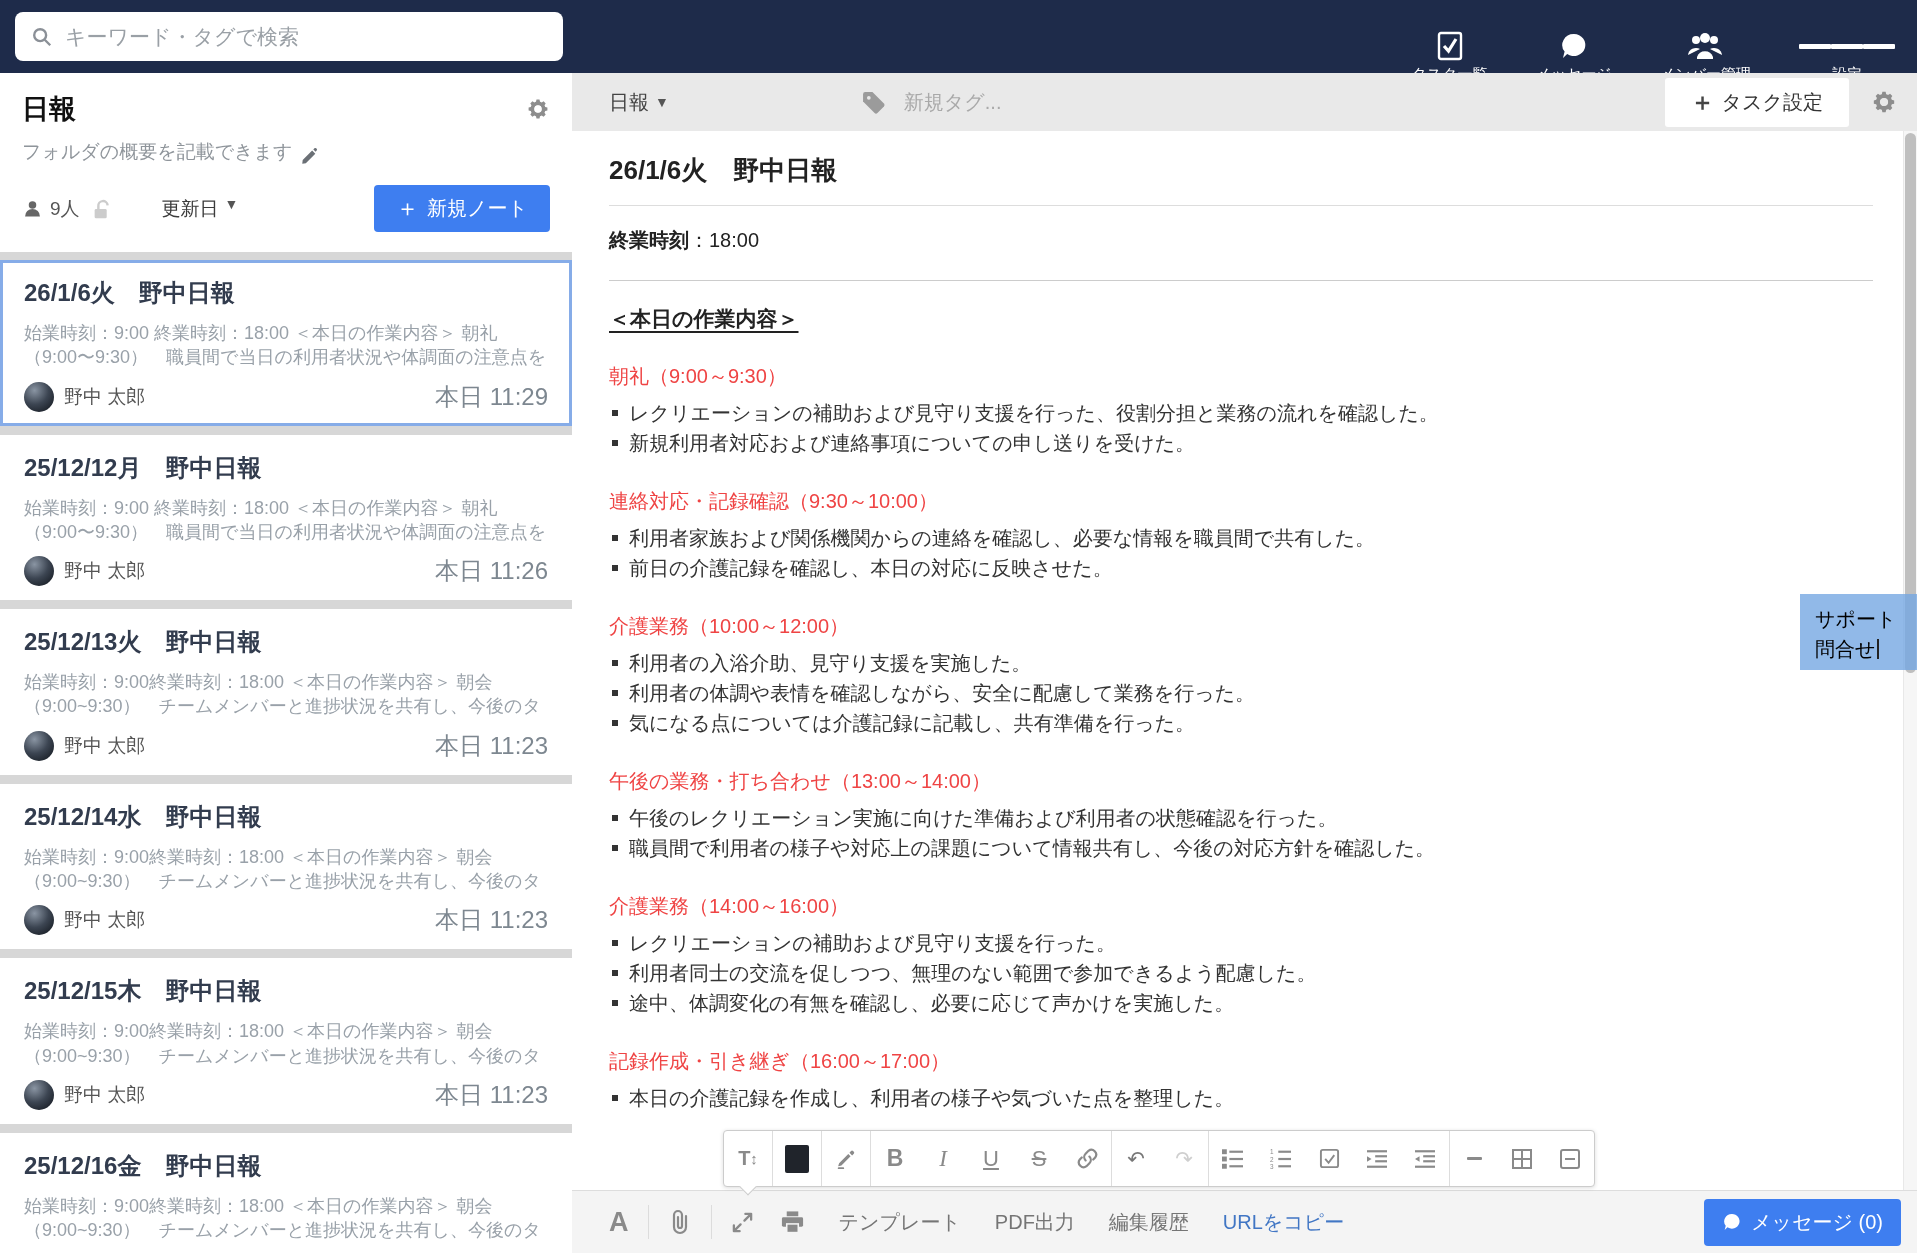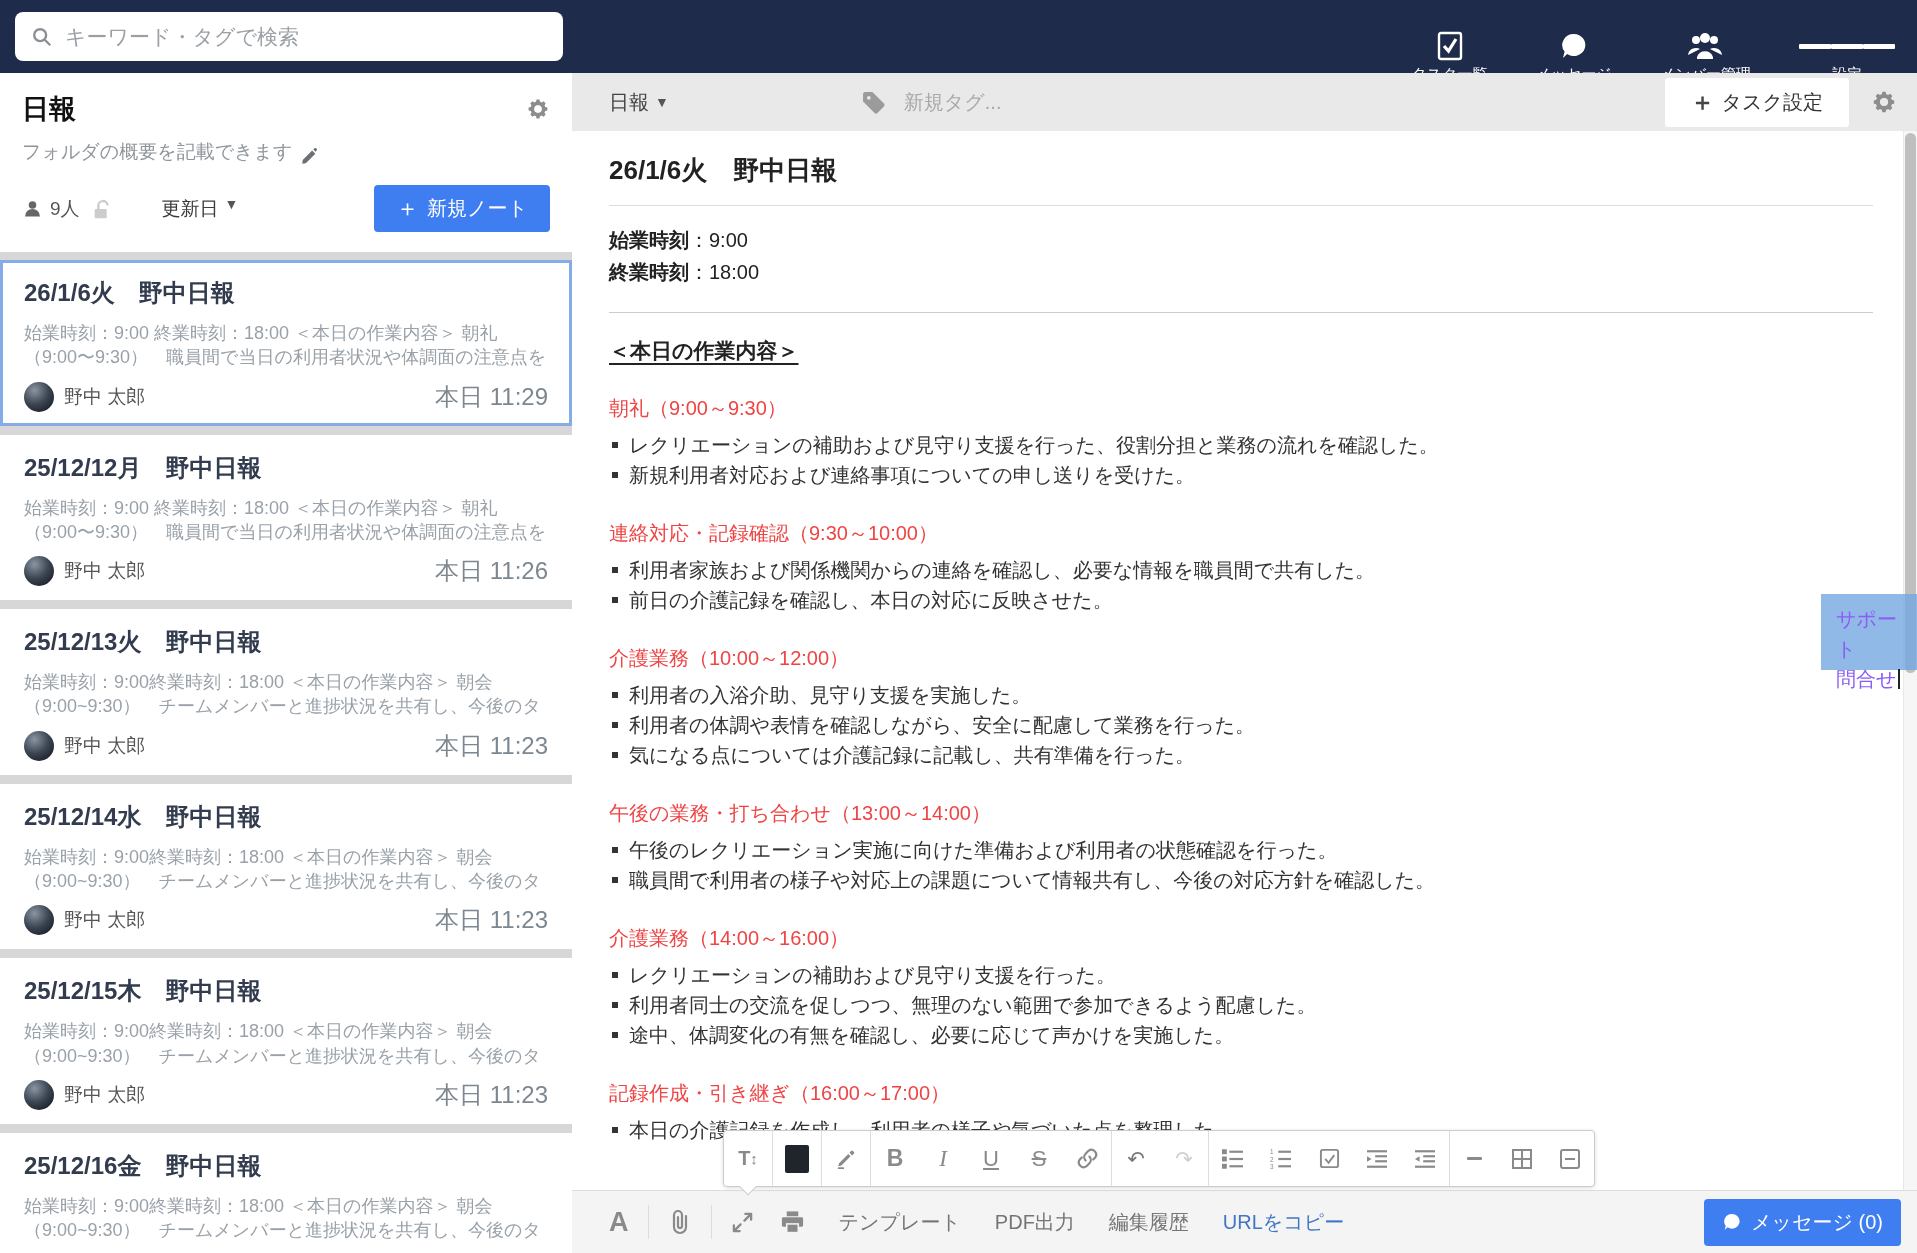--- a/index.html
+++ b/index.html
@@ -111,22 +111,22 @@
   .bb-a { font-size:27px; font-weight:bold; color:#8a8a8a; }
   .bb-sep { width:1px; height:34px; background:#dcdcdc; margin:0 19px; }
   .bb-gap { width:26px; }
   .bb-label { font-size:20px; color:#757575; cursor:pointer; margin-left:34px; }
   .bb-link { color:#4176c4; }
   .msg-btn { margin-left:auto; background:#3e7ef0; color:#fff; border:none; border-radius:4px;
     padding:10px 18px; font-size:20px; display:flex; align-items:center; gap:9px; cursor:pointer;
     font-family:"Liberation Sans", sans-serif; }
 
   
-  .support { position:absolute; right:0; top:594px; width:96px; height:76px;
-    background:rgba(118,168,226,.8); color:#8b5cf6; font-size:20px; line-height:1.5;
+  .support { position:absolute; right:0; top:594px; width:117px; height:76px;
+    background:rgba(118,168,226,.8); color:#000000; font-size:20px; line-height:1.5;
     padding:10px 8px 10px 15px; z-index:8; }
   .cursor-bar { display:inline-block; width:2px; height:20px; background:#222; vertical-align:-3px; margin-left:2px; }
 </style>
 </head>
 <body>
 
 <div class="topbar">
   <div class="search">
     <svg width="22" height="22" viewBox="0 0 24 24" fill="none" stroke="#8b9097" stroke-width="2.6">
         <circle cx="10" cy="10" r="6.5"></circle>
@@ -298,21 +298,20 @@
     <svg class="gear-main" width="26" height="26" viewBox="0 0 24 24" fill="currentColor">
         <path d="M12 8.2a3.8 3.8 0 1 0 0 7.6 3.8 3.8 0 0 0 0-7.6zm9.4 5.3-2.2 .5a7.4 7.4 0 0 1-.7 1.7l1.2 1.9-2.1 2.1-1.9-1.2a7.4 7.4 0 0 1-1.7 .7l-.5 2.2h-3l-.5-2.2a7.4 7.4 0 0 1-1.7-.7l-1.9 1.2-2.1-2.1 1.2-1.9a7.4 7.4 0 0 1-.7-1.7l-2.2-.5v-3l2.2-.5a7.4 7.4 0 0 1 .7-1.7L4.3 6.4l2.1-2.1 1.9 1.2a7.4 7.4 0 0 1 1.7-.7l.5-2.2h3l.5 2.2a7.4 7.4 0 0 1 1.7 .7l1.9-1.2 2.1 2.1-1.2 1.9a7.4 7.4 0 0 1 .7 1.7l2.2 .5z"></path>
         <circle cx="12" cy="12" r="3.4" fill="#e9e9e9"></circle>
       </svg>
   </div>
 
   <div class="content">
     <div class="doc-title">26/1/6火　野中日報</div>
 
     <div class="fields">
-      <div><span class="b">始業時刻</span><span>：</span><span>9:00</span></div>
       <div><span class="b">終業時刻</span><span>：</span><span>18:00</span></div>
     </div>
 
     <hr class="divider">
 
     <div class="work-heading">＜本日の作業内容＞</div>
 
     <div class="section">
       <h3>朝礼（9:00～9:30）</h3>
       <ul>

